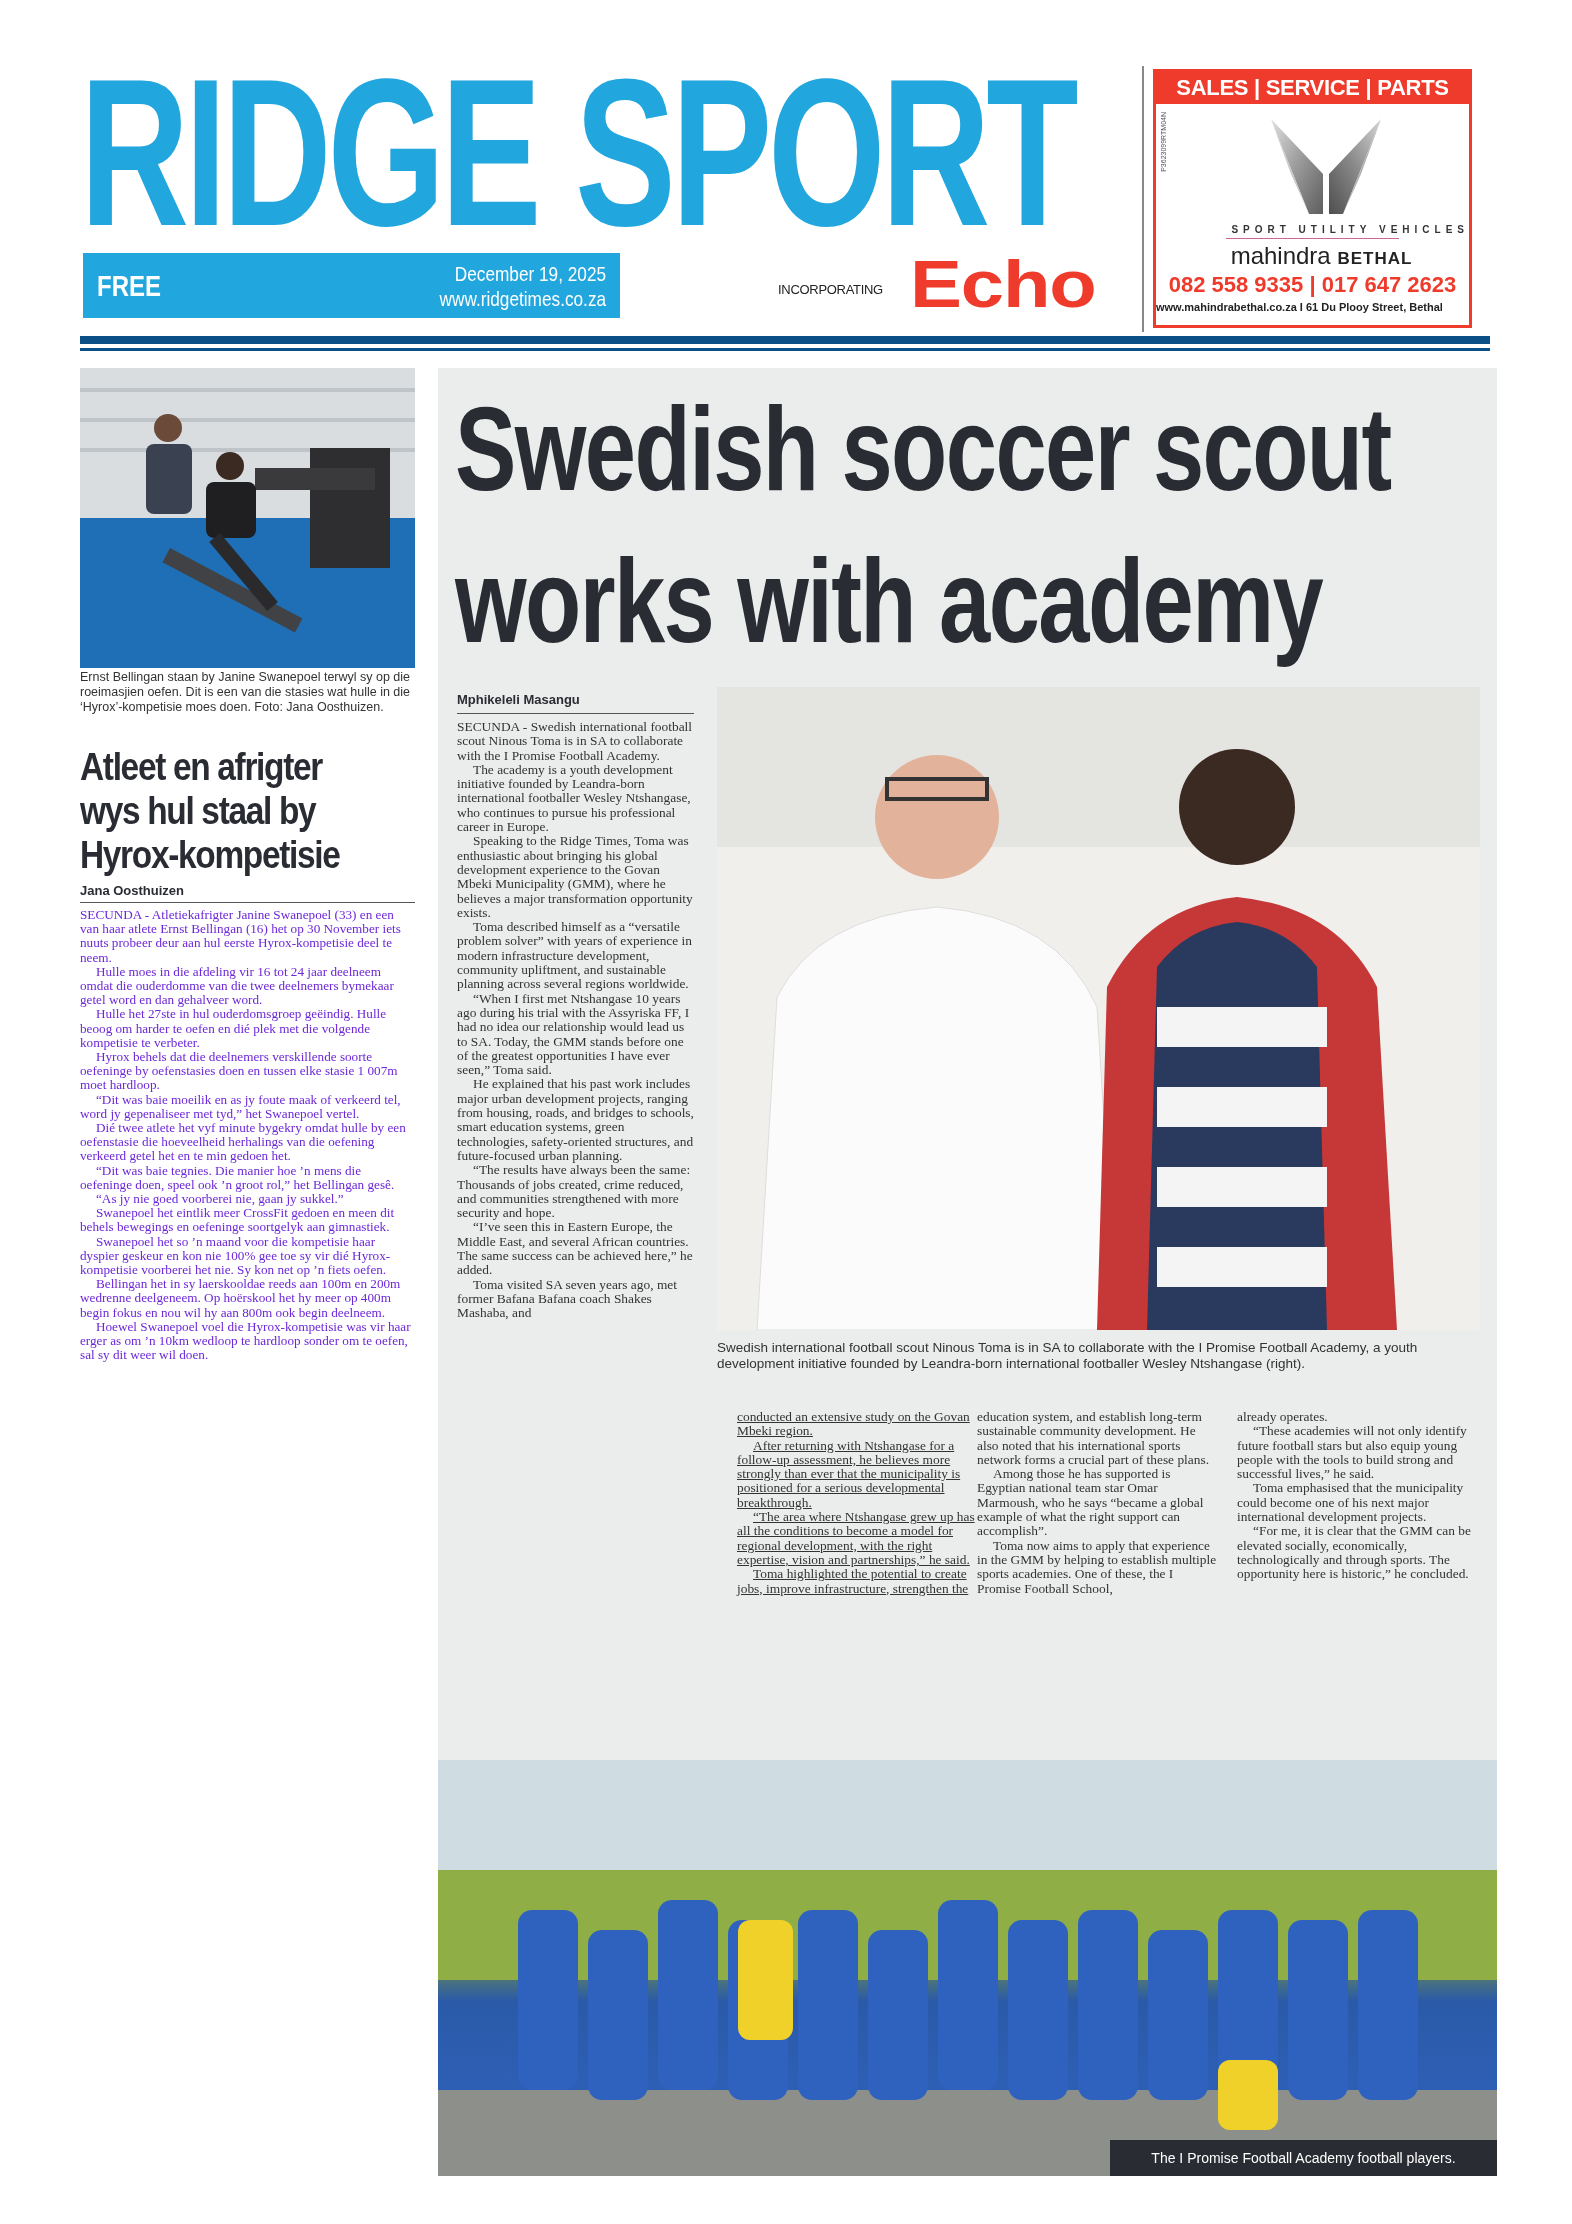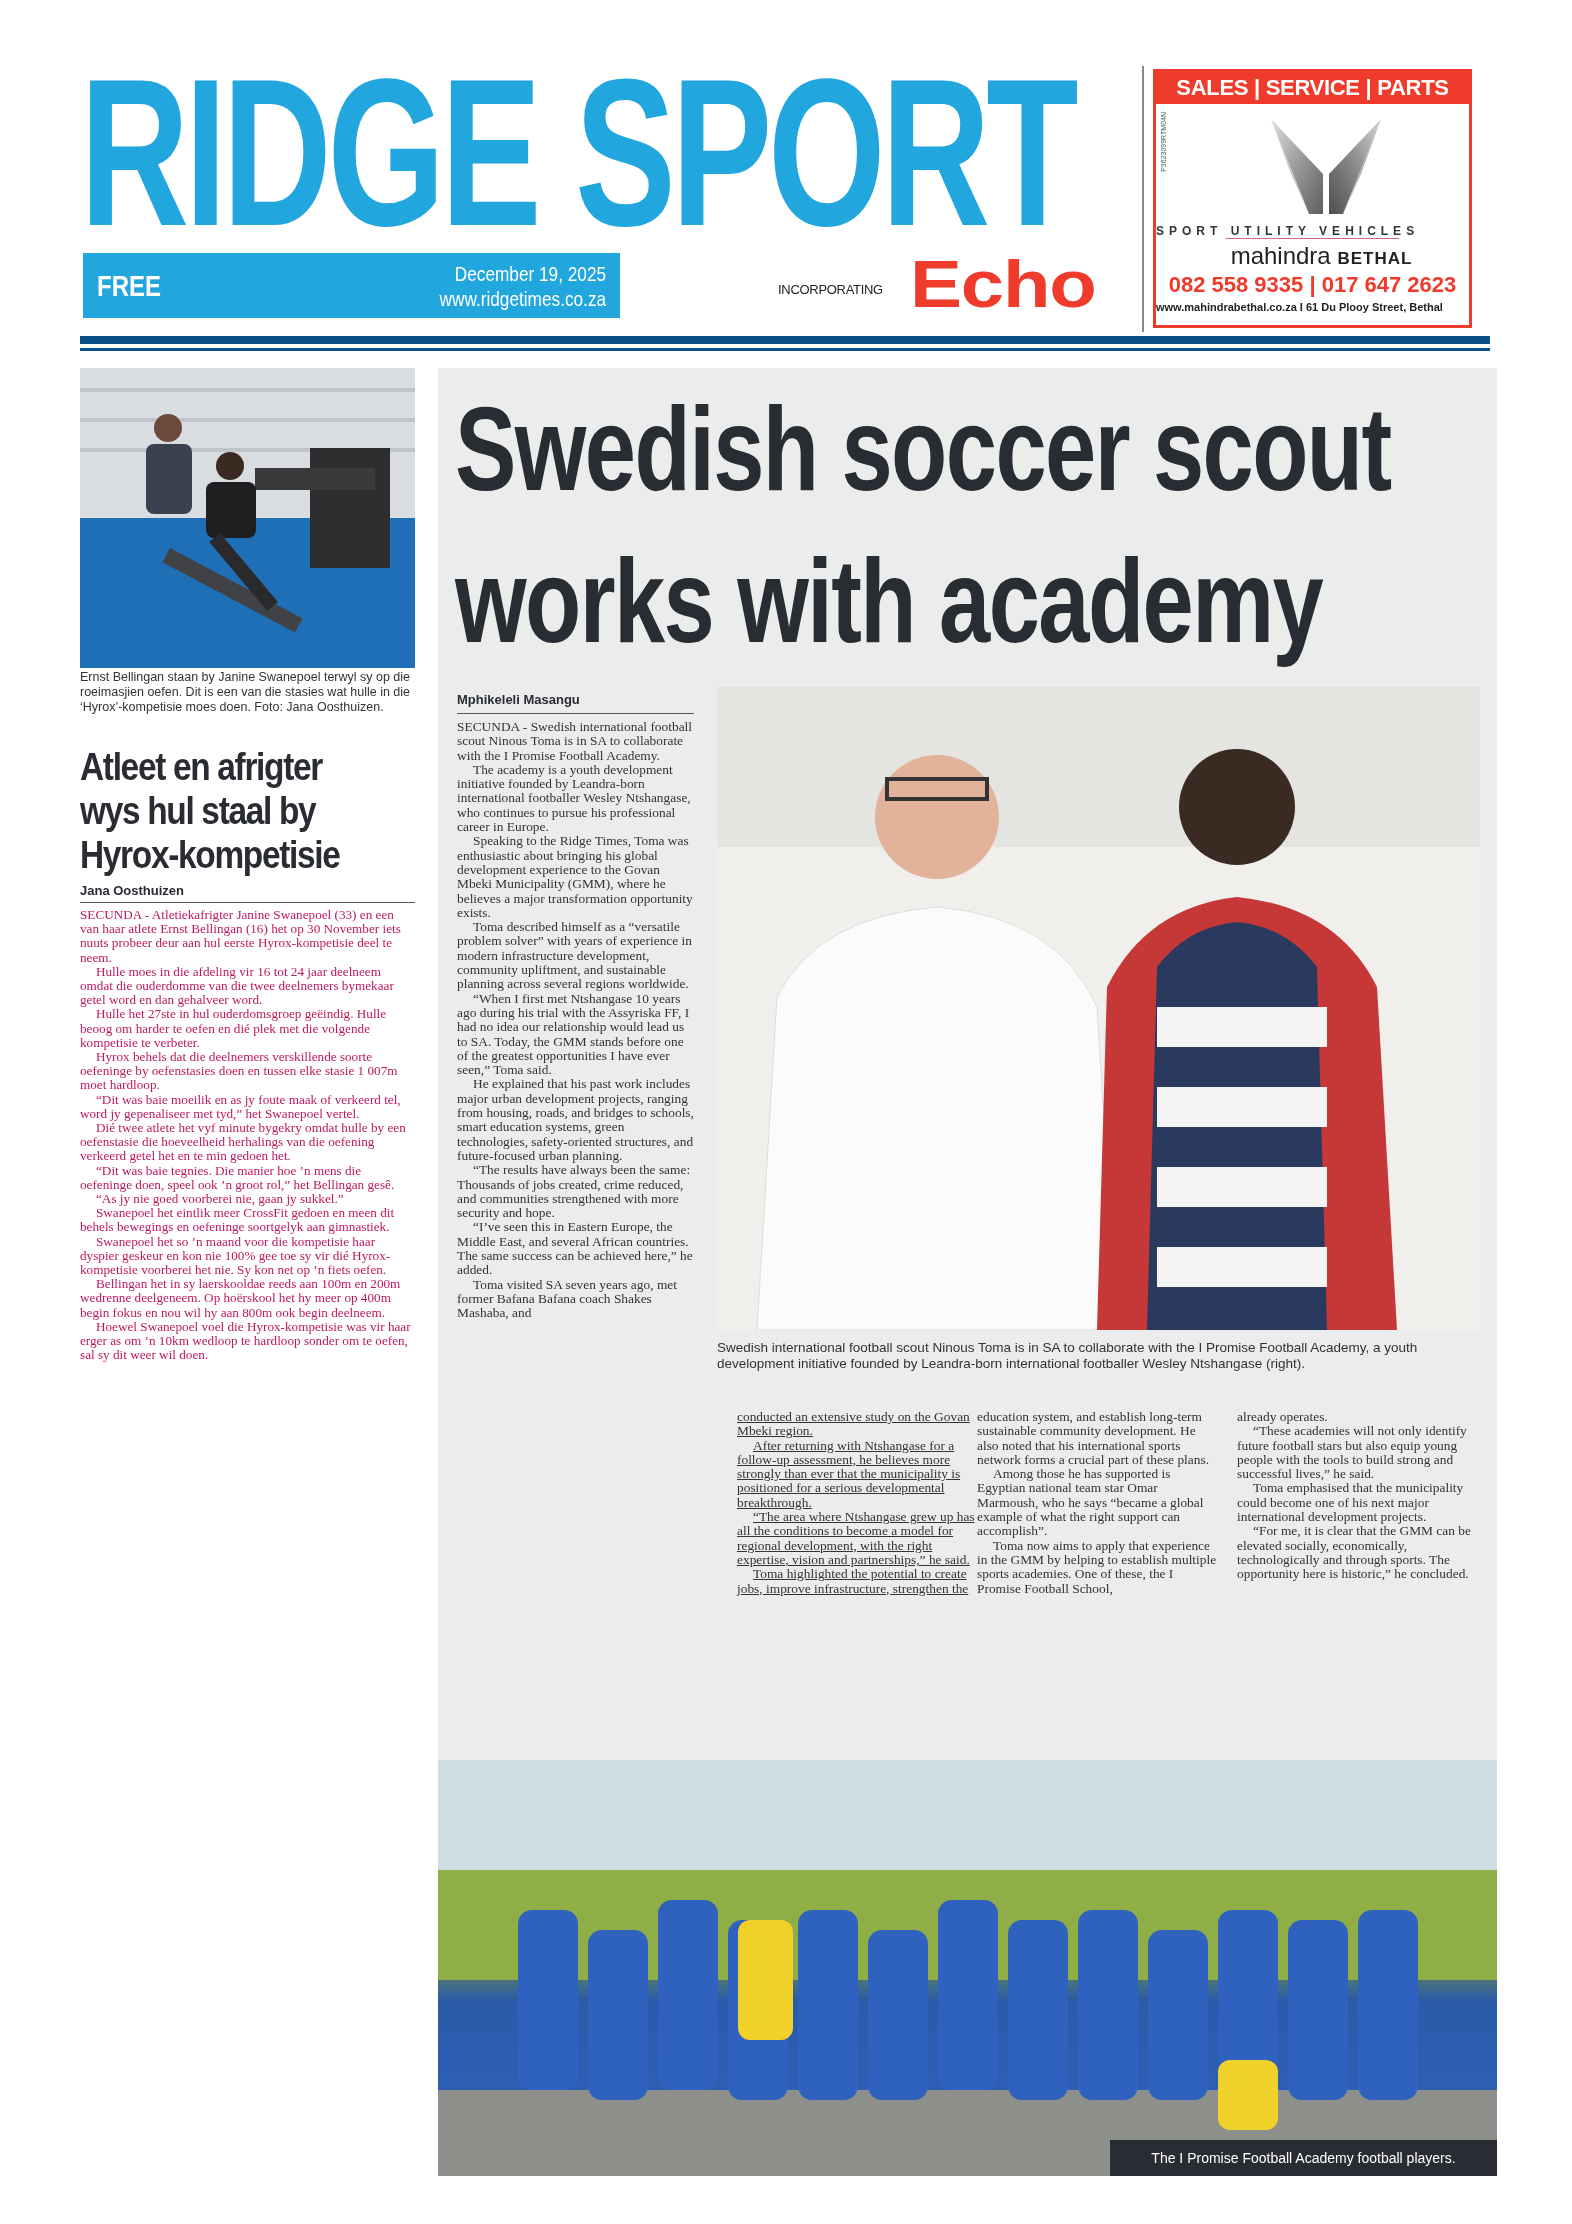--- a/index.html
+++ b/index.html
@@ -23,34 +23,34 @@
   .echo-logo { position: absolute; left: 910px; top: 246px; font-family: "Liberation Sans", sans-serif; font-weight: 700; font-size: 66px; color: #ef3b2c; letter-spacing: -1px; transform: scaleX(1.18); transform-origin: left; }
   .mast-divider { position: absolute; left: 1142px; top: 66px; width: 2px; height: 266px; background: #888; }
   .rule-thick { position: absolute; left: 80px; top: 336px; width: 1410px; height: 8px; background: #0a4f86; }
   .rule-thin { position: absolute; left: 80px; top: 348px; width: 1410px; height: 3px; background: #0a4f86; }
 
   
   .ad { position: absolute; left: 1153px; top: 69px; width: 319px; height: 259px; border: 3px solid #ef3b2c; background: #fff; font-family: "Liberation Sans", sans-serif; }
   .ad-header { background: #ef3b2c; color: #fff; height: 32px; font-weight: 700; font-size: 22px; text-align: center; line-height: 32px; letter-spacing: -0.3px; }
   .ad-code { position: absolute; left: 4px; top: 40px; font-size: 7px; color: #555; writing-mode: vertical-rl; transform: rotate(180deg); }
   .ad-logo { position: absolute; left: 95px; top: 42px; width: 150px; height: 105px; }
-  .ad-tag { position: absolute; left: 0; right: 0; top: 152px; text-align: left; font-size: 12px; letter-spacing: 5px; color: #333; font-weight: 700; }
+  .ad-tag { position: absolute; left: 0; right: 0; top: 152px; text-align: right; font-size: 10px; letter-spacing: 5px; color: #333; font-weight: 700; }
   .ad-tag-line { position: absolute; left: 70px; right: 70px; top: 166px; height: 1px; background: #c69; }
   .ad-brand { position: absolute; left: 0; right: 0; top: 170px; text-align: center; font-size: 24px; color: #222; padding-left: 18px; }
   .ad-brand b { font-size: 17px; letter-spacing: 1px; }
   .ad-phone { position: absolute; left: 0; right: 0; top: 200px; text-align: center; font-size: 22px; font-weight: 700; color: #ef3b2c; }
   .ad-web { position: absolute; left: 0; right: 0; top: 229px; text-align: left; font-size: 11px; font-weight: 700; color: #222; }
 
   
   .left-photo { position: absolute; left: 80px; top: 368px; width: 335px; height: 300px; overflow: hidden;
     background: linear-gradient(180deg, #d8dde0 0%, #c7ccd0 30%, #4c8fc4 55%, #1c6fb6 100%); }
   .left-caption { position: absolute; left: 80px; top: 670px; width: 335px; font-family: "Liberation Sans", sans-serif; font-size: 12.5px; line-height: 15px; color: #333; }
   .left-headline { position: absolute; left: 80px; top: 745px; width: 340px; font-family: "Liberation Sans", sans-serif; font-size: 38px; line-height: 44px; color: #2a2c33; letter-spacing: -1.5px; transform: scaleX(0.88); transform-origin: left; }
   .left-byline { position: absolute; left: 80px; top: 883px; width: 335px; font-family: "Liberation Sans", sans-serif; font-weight: 700; font-size: 13px; color: #2a2c33; padding-bottom: 4px; border-bottom: 1.5px solid #555; }
-  .left-body { position: absolute; left: 80px; top: 908px; width: 335px; font-size: 13.2px; line-height: 14.2px; color: #be185d; }
+  .left-body { position: absolute; left: 80px; top: 908px; width: 335px; font-size: 13.2px; line-height: 14.2px; color: #6d28d9; }
   .left-body p { text-indent: 16px; }
   .left-body p:first-child { text-indent: 0; }
 
   
   .feature { position: absolute; left: 438px; top: 368px; width: 1059px; height: 1808px; background: #ebecec; }
   .feature-headline { position: absolute; left: 455px; top: 373px; width: 1040px; font-family: "Liberation Sans", sans-serif; font-weight: 700; font-size: 118px; line-height: 152px; color: #2a2c33; letter-spacing: -2px; transform: scaleX(0.78); transform-origin: left top; white-space: nowrap; }
   .feature-byline { position: absolute; left: 457px; top: 692px; width: 237px; font-family: "Liberation Sans", sans-serif; font-weight: 700; font-size: 13px; color: #2a2c33; padding-bottom: 6px; border-bottom: 1.5px solid #555; transform-origin: left; }
   .col { position: absolute; font-size: 13.4px; line-height: 14.3px; color: #333; }
   .col p { text-indent: 16px; }
   .col p.first { text-indent: 0; }

